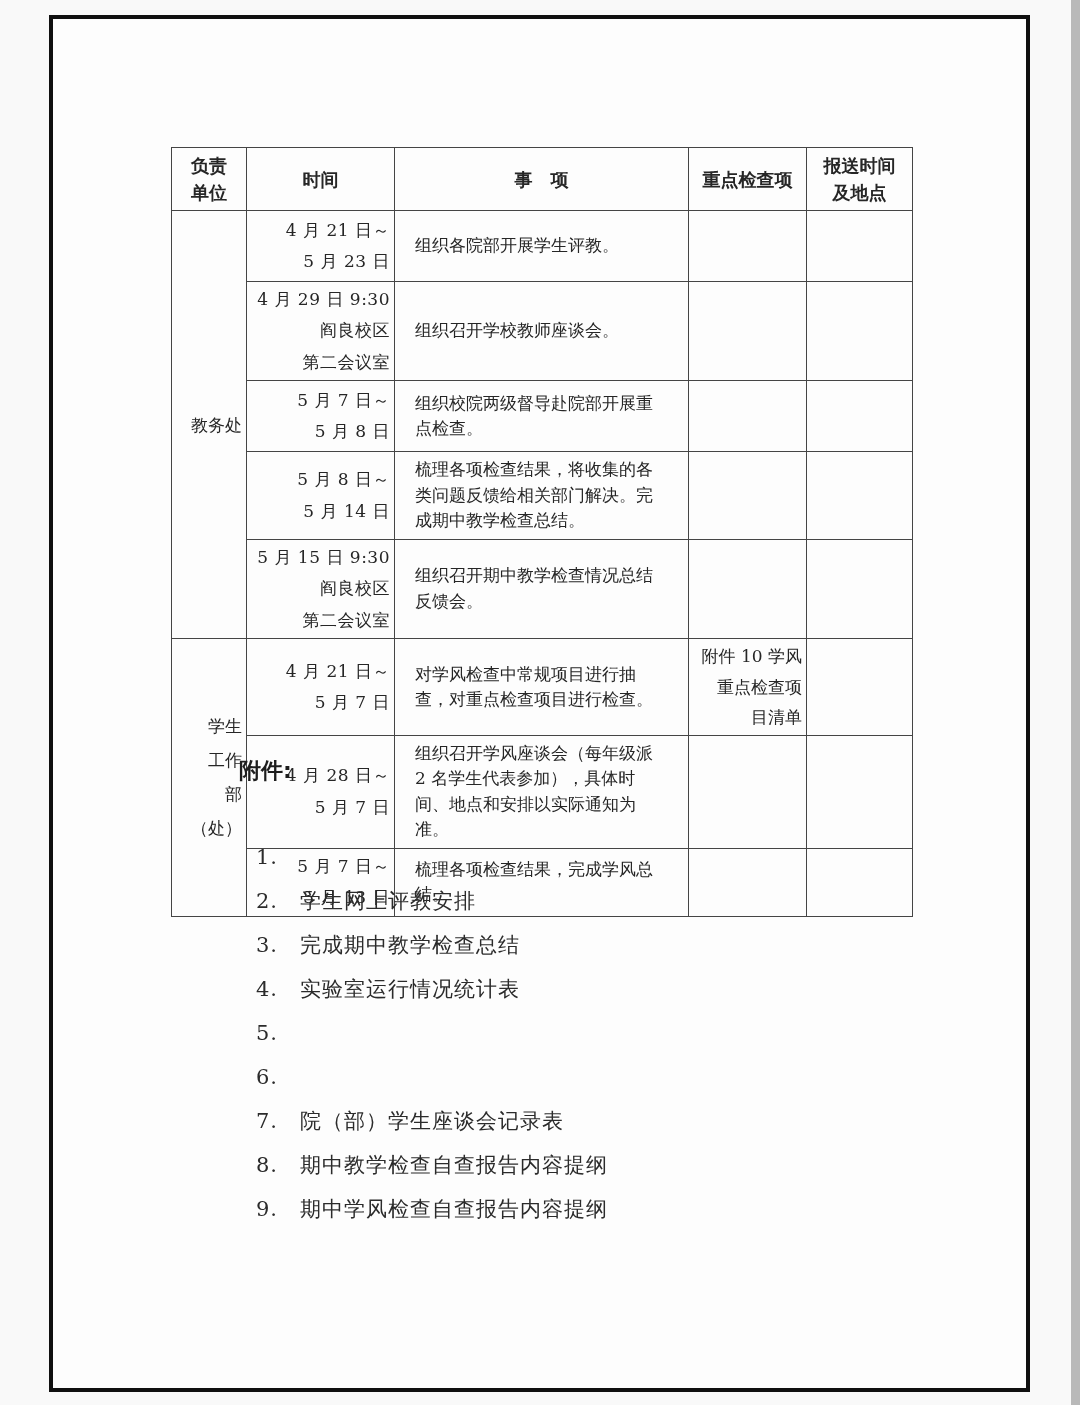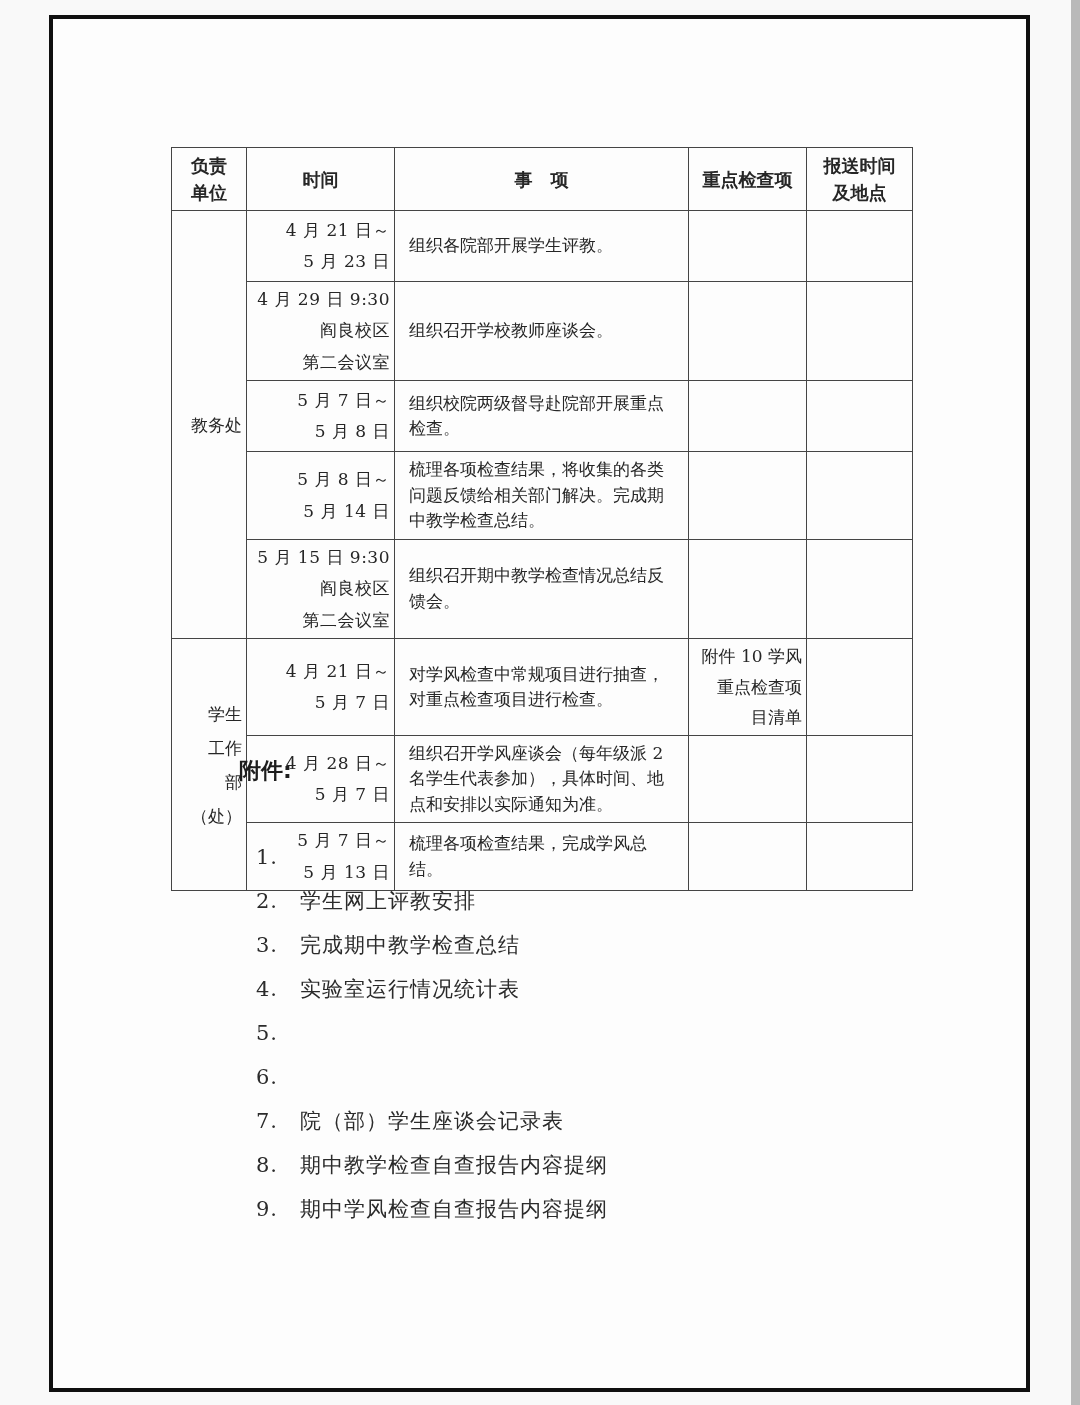--- a/index.html
+++ b/index.html
@@ -40,21 +40,21 @@
   }
   .schedule th {
     font-size: 18px;
     font-weight: bold;
     white-space: pre-line;
     line-height: 1.5;
   }
   .schedule td { font-size: 17px; text-align: right; }
   .cell-unit   { white-space: pre-line; line-height: 2.0; font-size: 17.5px; }
   .cell-time   { white-space: pre-line; line-height: 1.85; letter-spacing: 0.5px; }
-  .cell-matter { text-align: left !important; padding: 5px 14px !important; line-height: 1.5; }
+  .cell-matter { text-align: left !important; padding: 5px 20px !important; line-height: 1.5; }
   .cell-material { white-space: pre-line; line-height: 1.8; }
   .attachments-heading {
     position: absolute;
     left: 239px; top: 756px;
     font-family: "DejaVu Sans", "Liberation Sans", sans-serif;
     font-weight: bold;
     font-size: 22px;
     color: #1d1d1d;
   }
   .attachments-list {

